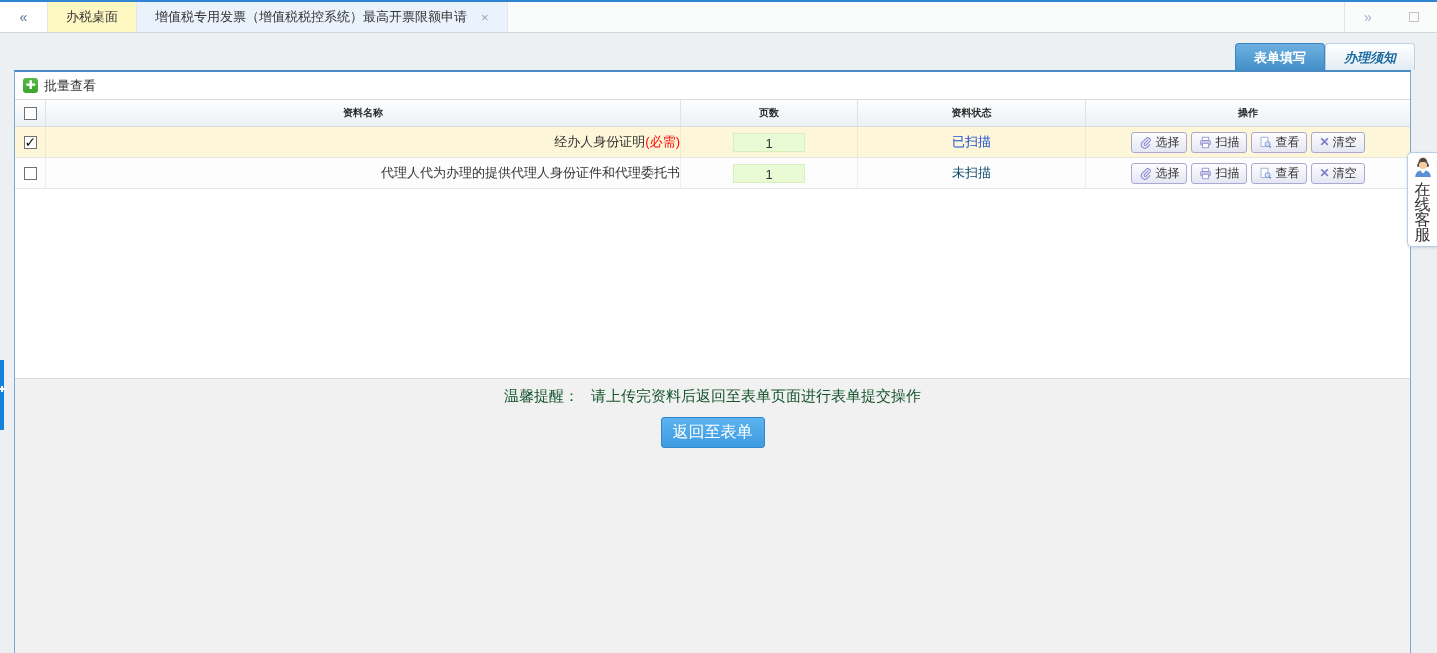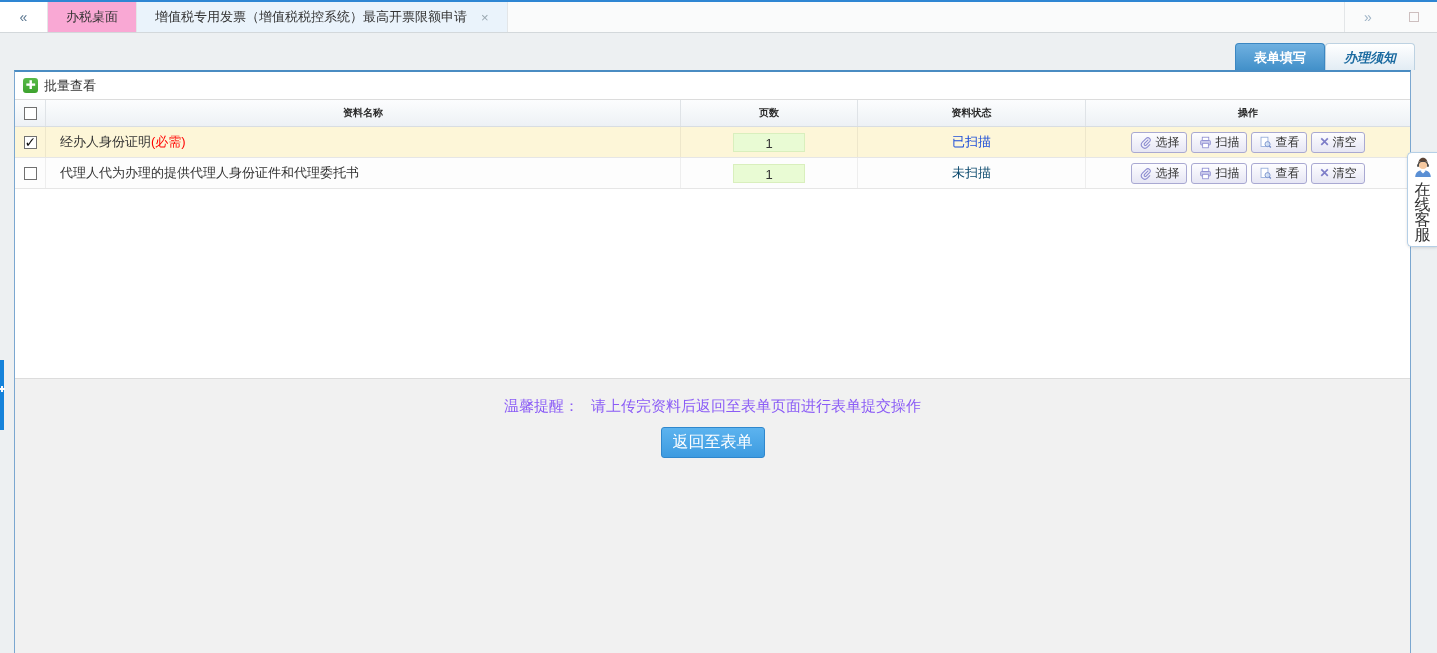--- a/index.html
+++ b/index.html
@@ -9,21 +9,21 @@
 
   
   .topline { position:absolute; top:0; left:0; width:1437px; height:2px; background:#2e86d3; }
 
   
   .tabbar { position:absolute; top:2px; left:0; width:1437px; height:31px;
     background:#fafbfb; border-bottom:1px solid #d3d8db; display:flex; align-items:stretch; }
   .tab-collapse { width:48px; display:flex; align-items:center; justify-content:center;
     color:#5a7690; font-size:14px; cursor:pointer; border-right:1px solid #e3e6e8; background:#fff; }
   .tab { display:flex; align-items:center; padding:0 18px; font-size:13px; color:#333;
-    background:#f9a8d4; border-right:1px solid #e3e6e8; cursor:pointer; white-space:nowrap; }
+    background:#fef9c3; border-right:1px solid #e3e6e8; cursor:pointer; white-space:nowrap; }
   .tab.active { background:#eaf3fb; }
   .tab-close { margin-left:14px; color:#9aa7b0; font-size:13px; cursor:pointer; }
   .tabbar-right { margin-left:auto; display:flex; align-items:center; height:100%; }
   .tabbar-sep { width:1px; height:100%; background:#e3e6e8; }
   .winbtn { width:46px; text-align:center; color:#9fb4c6; font-size:14px; cursor:pointer; }
   .maxbox { display:inline-block; width:10px; height:10px; border:1px solid #cdbfbf; background:transparent; }
 
   
   .band { position:absolute; top:33px; left:0; width:1437px; height:37px; background:#edf0f2; }
   .rtabs { position:absolute; right:22px; bottom:0; display:flex; gap:0; }
@@ -43,21 +43,21 @@
   .batch-label { font-size:13px; color:#333; cursor:pointer; }
 
   .thead { height:27px; display:flex; background:linear-gradient(#fcfdfe,#edf1f5);
     border-bottom:1px solid #d8dde2; font-size:10px; font-weight:bold; color:#2a2a2a; }
   .thead > div { display:flex; align-items:center; justify-content:center; border-right:1px solid #dfe3e7; }
   .row { height:31px; display:flex; font-size:13px; color:#333; border-bottom:1px solid #e6e6e6; background:#fdfdfd; }
   .row.selected { background:#fdf6d8; }
   .row > div { display:flex; align-items:center; border-right:1px solid rgba(0,0,0,0.06); }
 
   .col-cb { width:31px; justify-content:center; }
-  .col-name { width:635px; padding-left:14px; justify-content:flex-start; }
+  .col-name { width:635px; padding-left:14px; justify-content:flex-end; }
   .col-pages { width:177px; justify-content:center; }
   .col-status { width:228px; justify-content:center; }
   .col-actions { flex:1; justify-content:center; gap:4px; border-right:none !important; }
   .thead .col-name { justify-content:center; padding-left:0; }
 
   .cb { width:13px; height:13px; border:1px solid #707070; background:#fff; position:relative; cursor:pointer; }
   .cb.checked::after { content:"✓"; position:absolute; left:0px; top:-3px; font-size:14px; font-weight:bold; color:#111; }
 
   .pages-badge { display:inline-block; width:72px; height:19px; line-height:19px; text-align:center;
     background:#e9fbd4; border:1px solid #d9efbd; color:#333; font-size:13px; }
@@ -67,21 +67,21 @@
   .required { color:#f00; }
 
   .abtn { display:inline-flex; align-items:center; gap:3px; height:21px; padding:0 7px;
     border:1px solid #a9a9d2; border-radius:3px; background:linear-gradient(#fdfdff,#e6e6f4);
     font-size:12px; color:#333; cursor:pointer;justify-content:center; }
   .abtn svg { display:block; }
   .x-glyph { color:#7d7dc8; font-weight:bold; font-size:12px; }
 
   .white-filler { flex:1; background:#fff; }
   .grey-footer { height:275px; background:#f1f1f1; border-top:1px solid #dcdcdc; text-align:center; }
-  .reminder { margin-top:18px; font-size:15px; color:#8b5cf6;text-align:center; }
+  .reminder { margin-top:8px; font-size:15px; color:#14532d;text-align:center; }
   .reminder .pfx { margin-right:12px; }
   .return-btn { margin-top:11px; padding:4px 11px; font-size:16px; color:#fff;
     background:linear-gradient(#5cb3ef,#3d9be0); border:1px solid #2f87cd; border-radius:3px; cursor:pointer;
     font-family:"Liberation Sans","DejaVu Sans",sans-serif; }
 
   
   .edge-handle { position:absolute; left:0; top:360px; width:4px; height:70px; background:#1583db; cursor:pointer; }
   .edge-handle::after { content:""; position:absolute; left:-1px; top:28px; width:6px; height:2px; background:#fff; }
   .edge-handle::before { content:""; position:absolute; left:1px; top:26px; width:2px; height:6px; background:#fff; }
 

